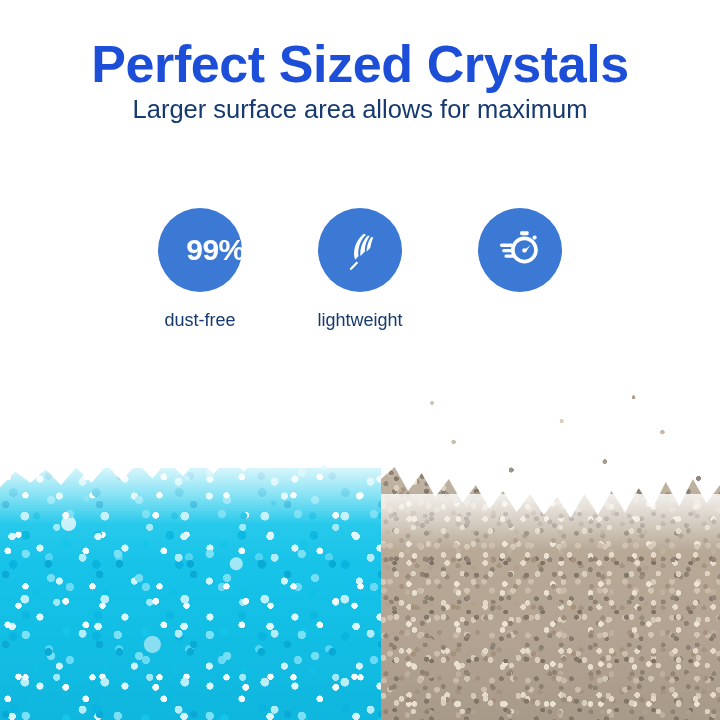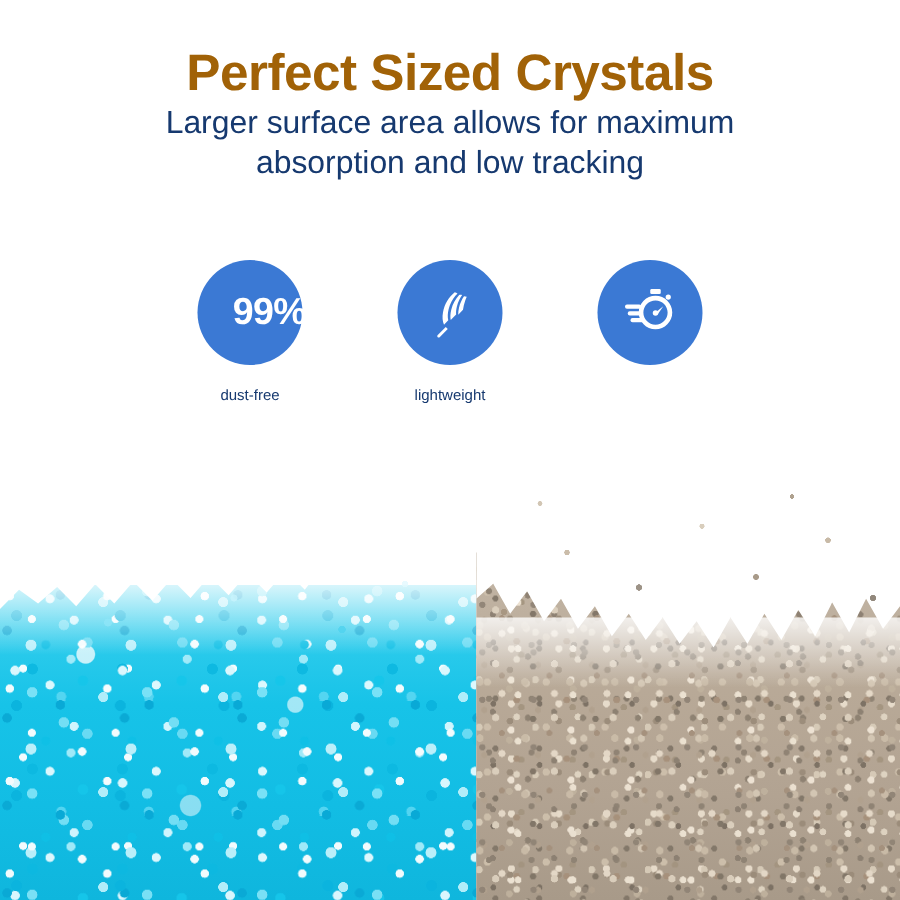--- a/index.html
+++ b/index.html
@@ -10,25 +10,25 @@
     position:relative;
     overflow:hidden;
   }
   #page { position:relative; width:720px; height:720px; background:#fff; }
 
   
   .head-wrap { position:absolute; top:0; left:0; width:720px; }
 
   .title {
     text-align:center;
-    font-size:41px;
+    font-size:52px;
     line-height:1;
     font-weight:bold;
     letter-spacing:-0.4px;
-    color:#a16207;
+    color:#1d4ed8;
     margin-top:38px;
   }
   .subtitle {
     text-align:center;
     font-size:25.5px;
     line-height:1.25;
     font-weight:normal;
     color:#16396f;
     margin-top:4px;
     padding:0 60px;
@@ -64,21 +64,21 @@
     color:#ffffff;
     font-size:30px;
     font-weight:bold;
     letter-spacing:-0.5px;
     line-height:1;
     margin-left:31px;
   }
   .blabel {
     margin-top:17px;
     text-align:center;
-    font-size:12px;
+    font-size:18px;
     line-height:1.28;
     color:#16396f;
     white-space:pre-line;
   }
 
   
   .photo {
     position:absolute;
     left:0; top:386px;
     width:720px; height:334px;
@@ -224,21 +224,20 @@
 </style>
 </head>
 <body>
 
 <div id="page">
 
   <div class="head-wrap">
     <div class="title">Perfect Sized Crystals</div>
     <div class="subtitle">
       <span class="sub-line">Larger surface area allows for maximum</span>
-      <span class="sub-line">absorption and low tracking</span>
     </div>
   </div>
 
   <div class="badges">
 
     <div class="badge">
       <div class="circle">
         <span class="pct">99%</span>
       </div>
       <div class="blabel">dust-free</div>

